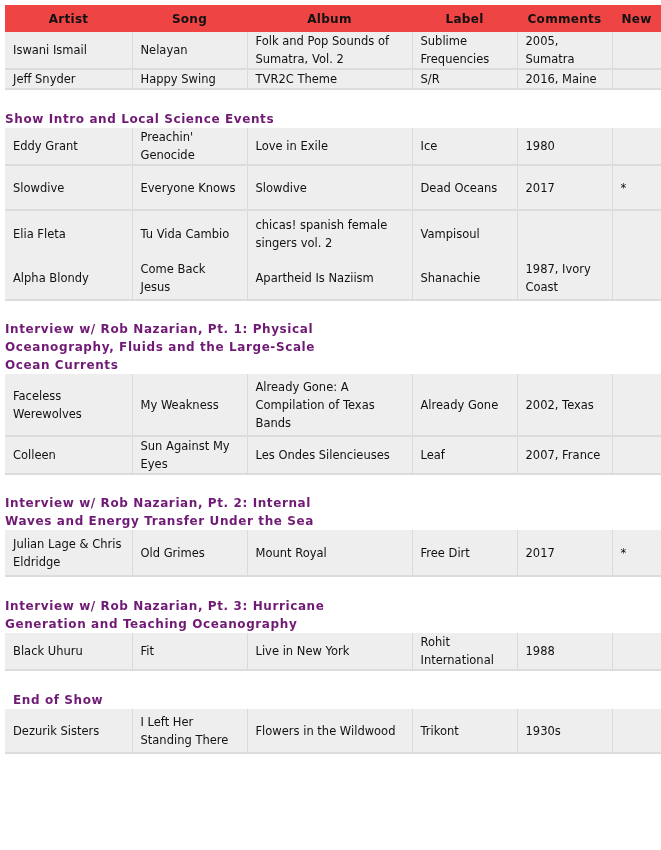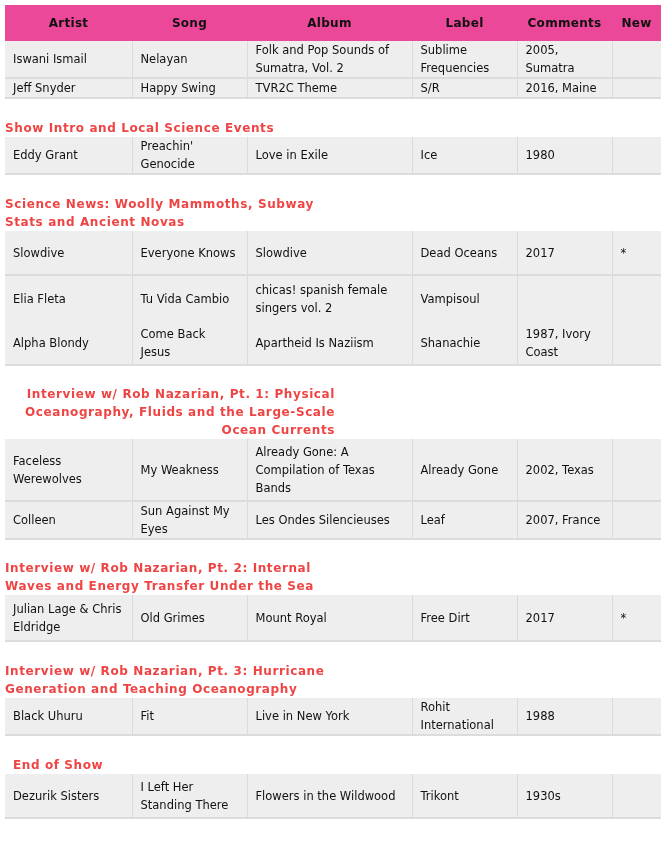--- a/index.html
+++ b/index.html
@@ -10,34 +10,34 @@
   }
   .wrap { position: absolute; left: 5px; top: 5px; width: 656px; }
   table { border-collapse: collapse; width: 656px; table-layout: fixed; }
   col.c1 { width: 127px; }
   col.c2 { width: 115px; }
   col.c3 { width: 165px; }
   col.c4 { width: 105px; }
   col.c5 { width: 95px; }
   col.c6 { width: 49px; }
   th {
-    background: #ec4899; font-size: 12px; font-weight: bold;
-    height: 36px; padding: 0; text-align: center; letter-spacing: 0.3px;
+    background: #ef4444; font-size: 12px; font-weight: bold;
+    height: 27px; padding: 0; text-align: center; letter-spacing: 0.3px;
   }
   td {
     background: #eeeeee; font-size: 11.5px; line-height: 18px;
     padding: 0 8px; vertical-align: middle;
     border-left: 1px solid #dadada; border-bottom: 2px solid #dcdcdc;
   }
   td:first-child { border-left: none; }
   tr.nob td { border-bottom: none; }
   .seg-title {
     font-size: 12px; font-weight: bold; letter-spacing: 0.6px;
     line-height: 18px; padding: 0 0 0 0; margin: 0; width: 330px;
-    color: #ef4444;
+    color: #701a75;
   }
 </style>
 </head>
 <body>
 
 <div class="wrap">
 
   <table>
     <colgroup>
         <col class="c1">
@@ -92,21 +92,20 @@
       <td>Eddy Grant</td>
       <td>Preachin' Genocide</td>
       <td>Love in Exile</td>
       <td>Ice</td>
       <td>1980</td>
       <td></td>
     </tr>
   </tbody>
     </table>
 
-  <div class="seg-title" style="margin-top:20px;">Science News: Woolly Mammoths, Subway Stats and Ancient Novas</div>
   <table>
     <colgroup>
         <col class="c1">
         <col class="c2">
         <col class="c3">
         <col class="c4">
         <col class="c5">
         <col class="c6">
       </colgroup>
     <tbody>
@@ -130,21 +129,21 @@
       <td>Alpha Blondy</td>
       <td>Come Back Jesus</td>
       <td>Apartheid Is Naziism</td>
       <td>Shanachie</td>
       <td>1987, Ivory Coast</td>
       <td></td>
     </tr>
   </tbody>
     </table>
 
-  <div class="seg-title" style="margin-top:19px;text-align:right;">Interview w/ Rob Nazarian, Pt. 1: Physical Oceanography, Fluids and the Large-Scale Ocean Currents</div>
+  <div class="seg-title" style="margin-top:19px;">Interview w/ Rob Nazarian, Pt. 1: Physical Oceanography, Fluids and the Large-Scale Ocean Currents</div>
   <table>
     <colgroup>
         <col class="c1">
         <col class="c2">
         <col class="c3">
         <col class="c4">
         <col class="c5">
         <col class="c6">
       </colgroup>
     <tbody>

